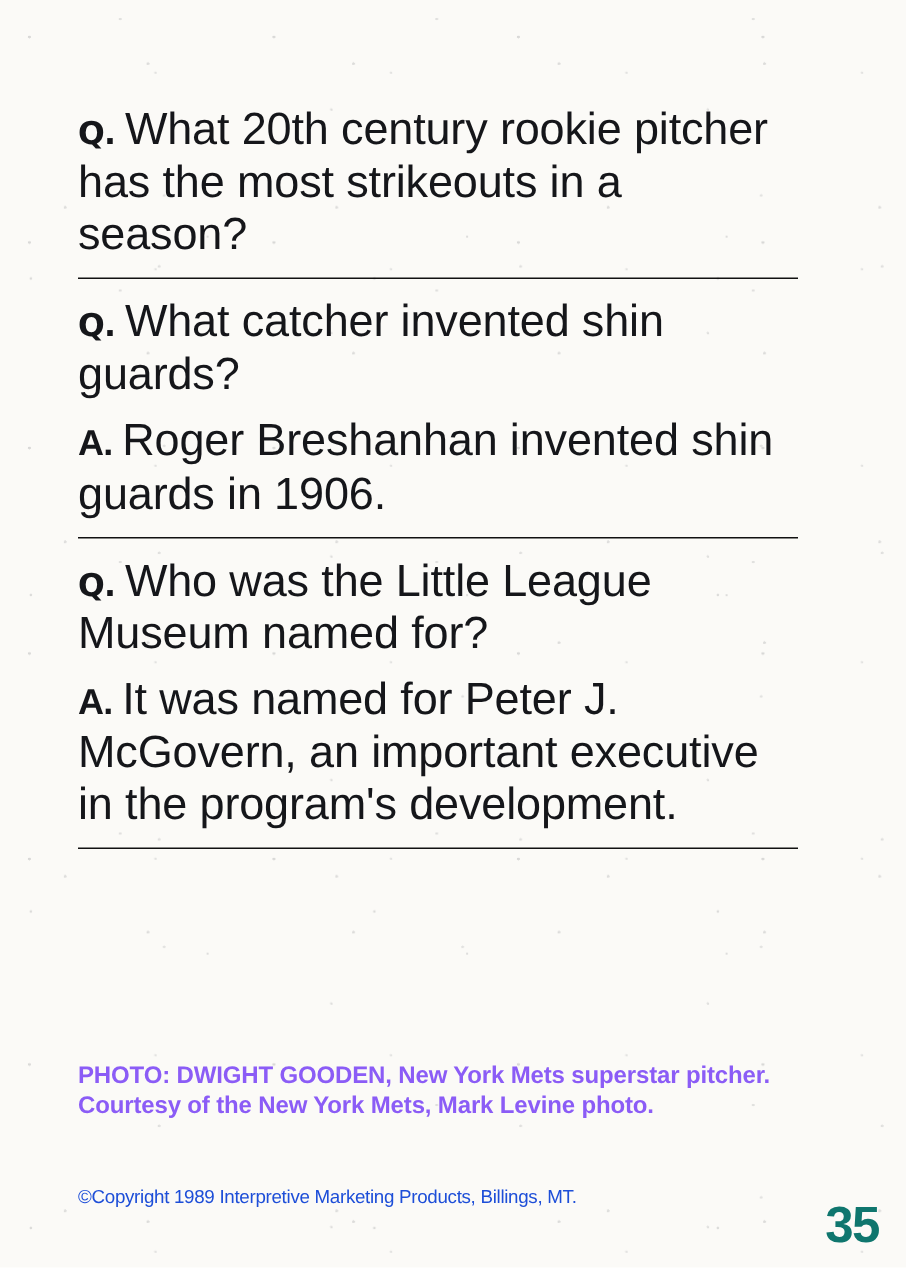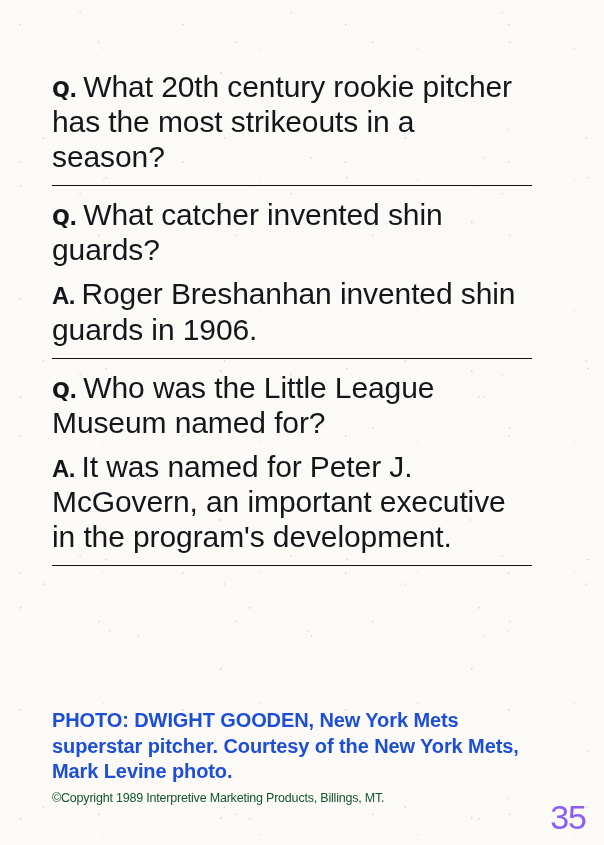--- a/index.html
+++ b/index.html
@@ -77,41 +77,41 @@
     font-size: 21px;
   }
   .txt {
     font-size: 30px;
   }
   .credit {
     position: absolute;
     left: 52px;
     top: 708px;
     width: 470px;
-    font-size: 20px;
+    font-size: 16px;
     font-weight: bold;
     line-height: 1.28;
-    color: #1d4ed8;
+    color: #8b5cf6;
     letter-spacing: -0.1px;
   }
   .copyright {
     position: absolute;
     left: 52px;
     top: 791px;
     font-size: 12.5px;
-    color: #14532d;
+    color: #1d4ed8;
     letter-spacing: -0.2px;
   }
   .cardnum {
     position: absolute;
     right: 18px;
     bottom: 8px;
     font-size: 34px;
-    font-weight: normal;
-    color: #8b5cf6;
+    font-weight: bold;
+    color: #0f766e;
     letter-spacing: -1px;
   }
 </style>
 </head>
 <body>
 
 <div class="card">
   <div class="speckle"></div>
 
   <div class="content">

